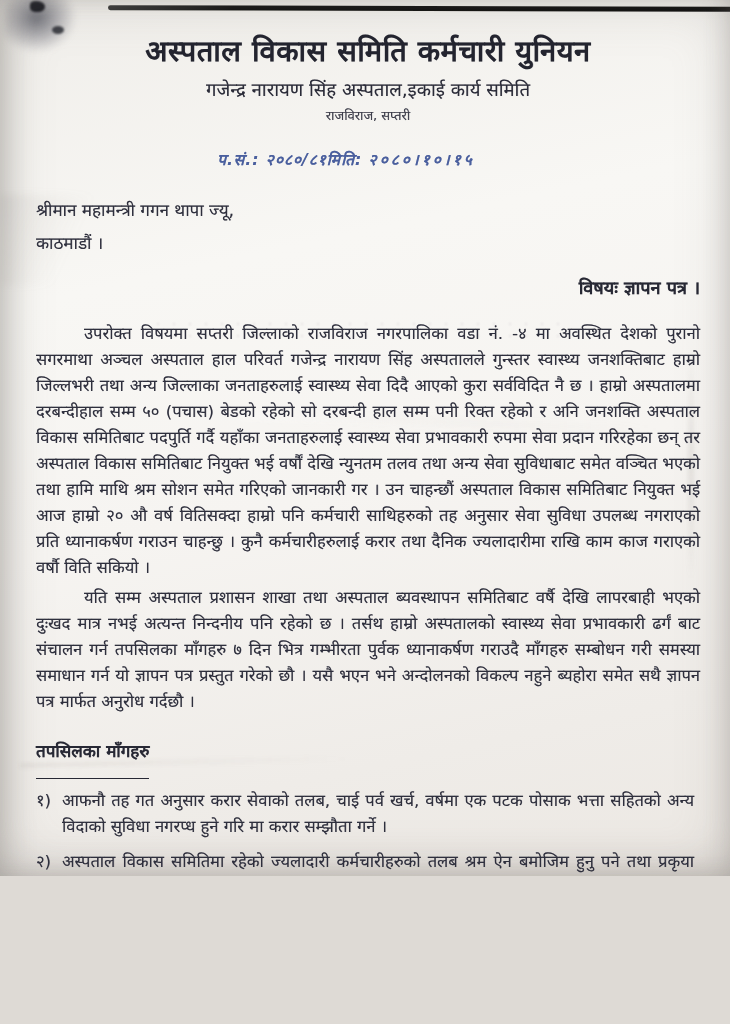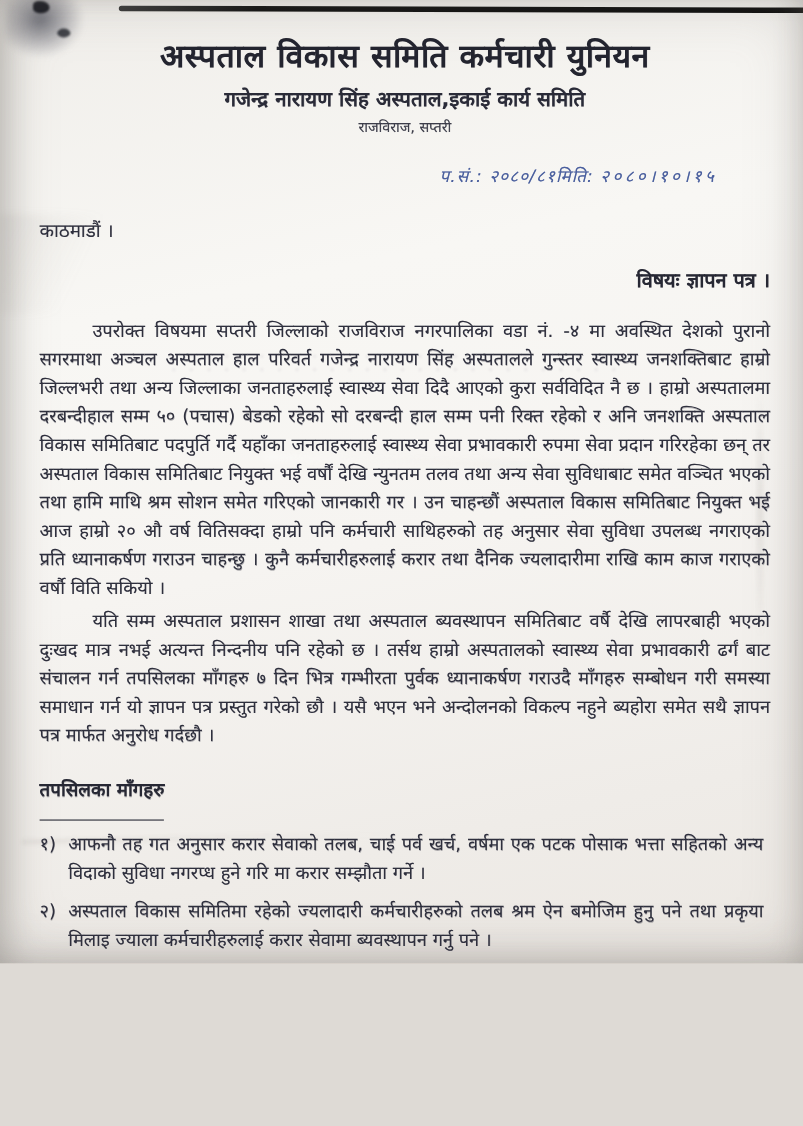--- a/index.html
+++ b/index.html
@@ -93,36 +93,37 @@
   }
   .letter-text { text-shadow: 0.3px 0.3px 0.6px rgba(46,47,61,0.35); }
 
   .letterhead { text-align: center; }
   .org-name {
     font-size: 29px; font-weight: bold; color: #23242f;
     letter-spacing: 0.5px; line-height: 1.2;
   }
   .unit-line {
     margin-top: 7px;
-    font-size: 18.5px; font-weight: bold; color: #2a2b38; text-align: center;
+    font-size: 18.5px; font-weight: normal; color: #2a2b38; text-align: center;
   }
   .location-line {
     margin-top: 5px;
     font-size: 13px; color: #3c3d4a;
   }
 
   .handwriting {
     color: #4a5f9e;
     font-style: italic;
     text-shadow: 0 0 0.6px rgba(74,95,158,0.5);
   }
   .ref-row {
     margin-top: 24px;
-    display: flex; justify-content: flex-end; align-items: baseline;
+    display: flex; justify-content: center; align-items: baseline;
     font-size: 15.5px;
+    font-weight: bold;
   }
   .ref-left { margin-left: 4px; letter-spacing: 1px; }
   .date-right { margin-right: 48px; letter-spacing: 1px; }
   .date-value { letter-spacing: 3px; }
   .chalani { margin-top: 12px; margin-left: 10px; font-size: 15px; letter-spacing: 1px; }
 
   .addressee { margin-top: 24px; font-size: 17px; line-height: 33px; font-weight: 500; }
 
   .subject-line {
     margin-top: 15px; text-align: right;
@@ -182,20 +183,21 @@
         <span>प.सं.:</span>
         <span>२०८०/८१</span>
       </span>
       <span class="handwriting date-right">
         <span>मिति:</span>
         <span class="date-value">२०८०।१०।१५</span>
       </span>
     </div>
 
     <div class="addressee">
+      <div>श्रीमान महामन्त्री गगन थापा ज्यू,</div>
       <div>काठमाडौं ।</div>
     </div>
 
     <div class="subject-line">विषयः ज्ञापन पत्र ।</div>
 
     <p class="body-para">उपरोक्त विषयमा सप्तरी जिल्लाको राजविराज नगरपालिका वडा नं. -४ मा अवस्थित देशको पुरानो सगरमाथा अञ्चल अस्पताल हाल परिवर्त गजेन्द्र नारायण सिंह अस्पतालले गुन्स्तर स्वास्थ्य जनशक्तिबाट हाम्रो जिल्लभरी तथा अन्य जिल्लाका जनताहरुलाई स्वास्थ्य सेवा दिदै आएको कुरा सर्वविदित नै छ । हाम्रो अस्पतालमा दरबन्दीहाल सम्म ५० (पचास) बेडको रहेको सो दरबन्दी हाल सम्म पनी रिक्त रहेको र अनि जनशक्ति अस्पताल विकास समितिबाट पदपुर्ति गर्दै यहाँका जनताहरुलाई स्वास्थ्य सेवा प्रभावकारी रुपमा सेवा प्रदान गरिरहेका छन् तर अस्पताल विकास समितिबाट नियुक्त भई वर्षौं देखि न्युनतम तलव तथा अन्य सेवा सुविधाबाट समेत वञ्चित भएको तथा हामि माथि श्रम सोशन समेत गरिएको जानकारी गर । उन चाहन्छौं अस्पताल विकास समितिबाट नियुक्त भई आज हाम्रो २० औ वर्ष वितिसक्दा हाम्रो पनि कर्मचारी साथिहरुको तह अनुसार सेवा सुविधा उपलब्ध नगराएको प्रति ध्यानाकर्षण गराउन चाहन्छु । कुनै कर्मचारीहरुलाई करार तथा दैनिक ज्यलादारीमा राखि काम काज गराएको वर्षौ विति सकियो ।</p>
     <p class="body-para">यति सम्म अस्पताल प्रशासन शाखा तथा अस्पताल ब्यवस्थापन समितिबाट वर्षै देखि लापरबाही भएको दुःखद मात्र नभई अत्यन्त निन्दनीय पनि रहेको छ । तर्सथ हाम्रो अस्पतालको स्वास्थ्य सेवा प्रभावकारी ढर्गं बाट संचालन गर्न तपसिलका माँगहरु ७ दिन भित्र गम्भीरता पुर्वक ध्यानाकर्षण गराउदै माँगहरु सम्बोधन गरी समस्या समाधान गर्न यो ज्ञापन पत्र प्रस्तुत गरेको छौ । यसै भएन भने अन्दोलनको विकल्प नहुने ब्यहोरा समेत सथै ज्ञापन पत्र मार्फत अनुरोध गर्दछौ ।</p>
 
     <div class="demands">
       <div class="demands-heading">तपसिलका माँगहरु</div>

